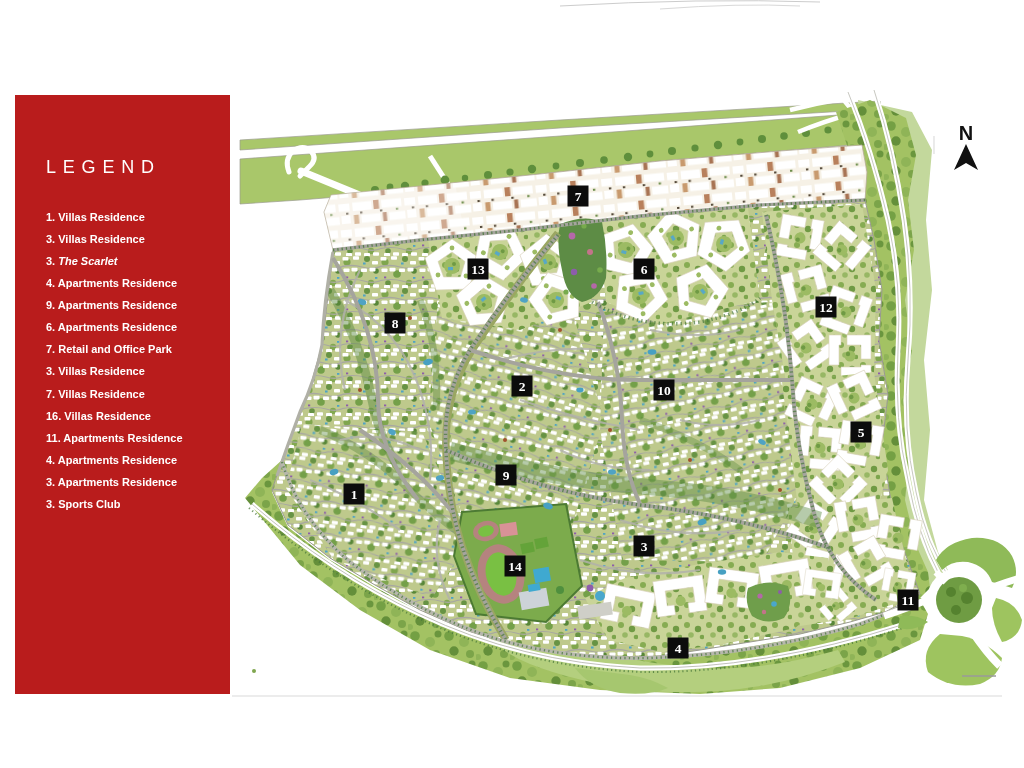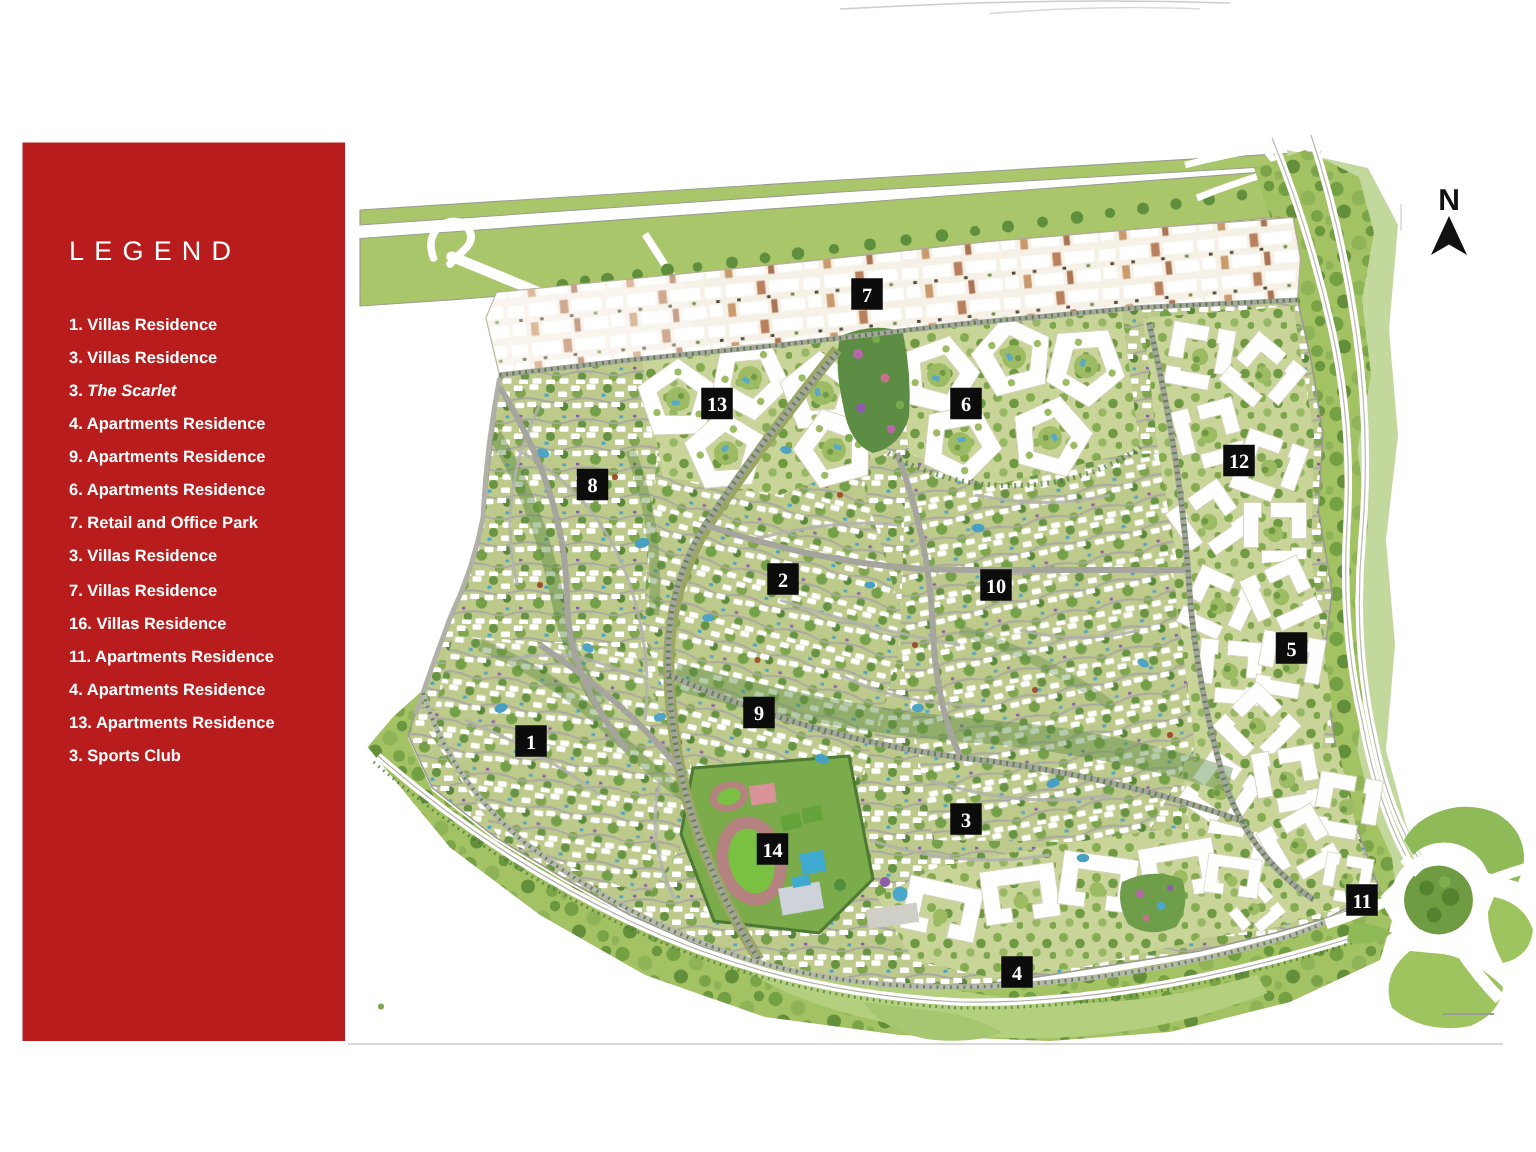--- a/index.html
+++ b/index.html
@@ -473,17 +473,17 @@
       <li>3. <span class="it">The Scarlet</span></li>
       <li>4. Apartments Residence</li>
       <li>9. Apartments Residence</li>
       <li>6. Apartments Residence</li>
       <li>7. Retail and Office Park</li>
       <li>3. Villas Residence</li>
       <li>7. Villas Residence</li>
       <li>16. Villas Residence</li>
       <li>11. Apartments Residence</li>
       <li>4. Apartments Residence</li>
-      <li>13. Apartments Residence</li>
+      <li>3. Apartments Residence</li>
       <li>3. Sports Club</li>
     </ul>
   </div>
 </div>
 
 </body></html>

